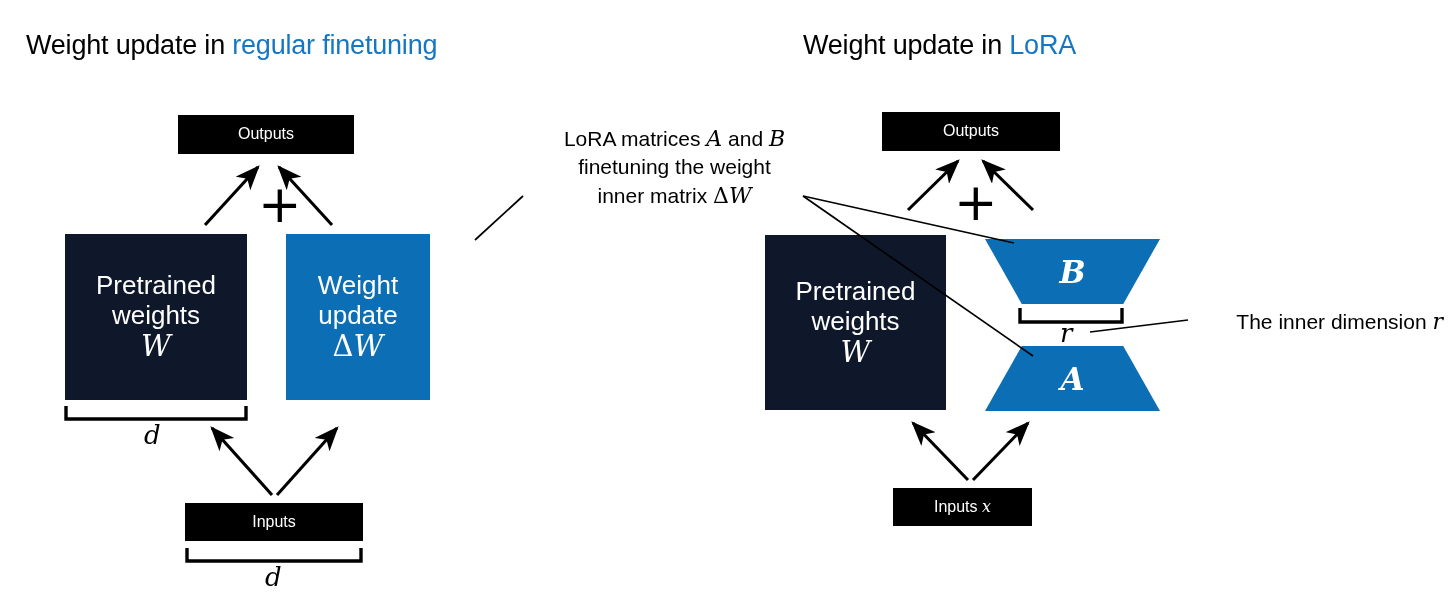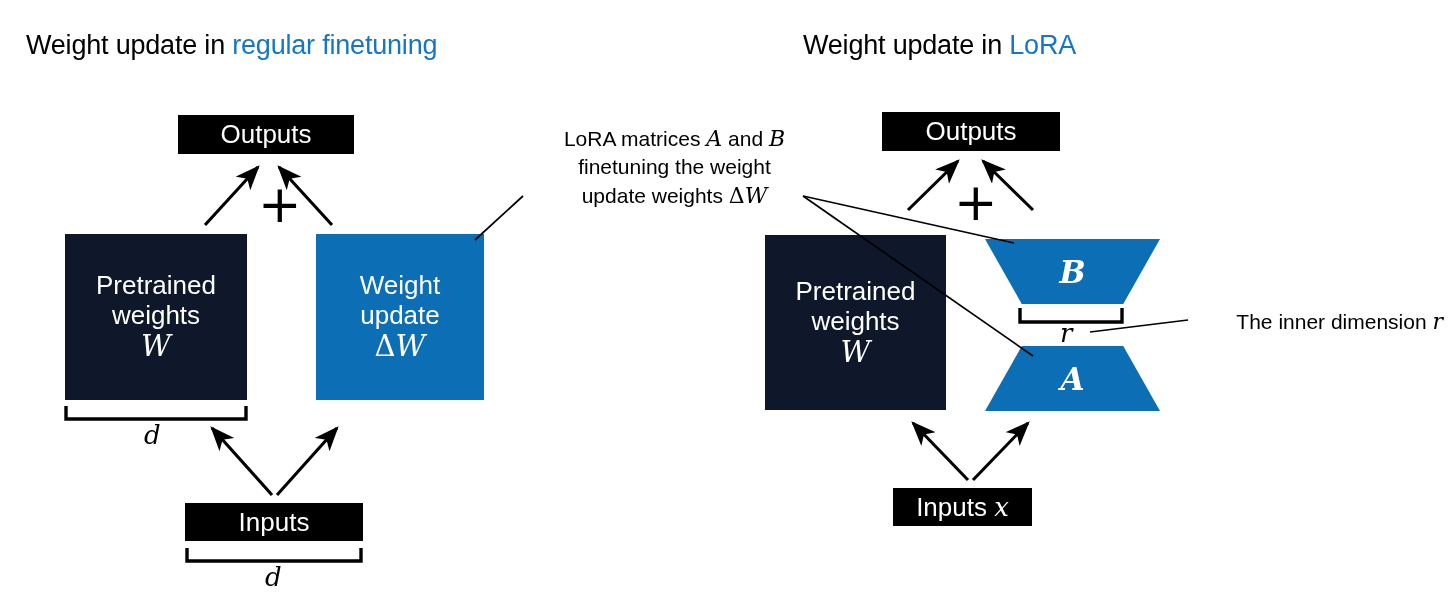--- a/index.html
+++ b/index.html
@@ -59,21 +59,21 @@
   .box-blue  { background: #0c6eb4; }
 
   .lbl { display: block; }
   .math {
     font-family: "DejaVu Serif", serif;
     font-style: italic;
   }
   .math-up { font-style: normal; }
 
   
-  .io-text { font-size: 26px; }
+  .io-text { font-size: 16px; }
 
   
   .matrix-text { font-size: 26px; }
   .matrix-text .math { font-size: 29px; }
 
   
   .trap {
     position: absolute;
     background: #0c6eb4;
     display: flex;
@@ -155,21 +155,21 @@
   <div class="box box-black" id="box-outputs-left" style="left:178px; top:115px; width:176px; height:39px;">
     <span class="lbl io-text">Outputs</span>
   </div>
 
   <div class="box box-gray" id="box-pretrained-left" style="left:65px; top:234px; width:182px; height:166px;">
     <span class="lbl matrix-text">Pretrained</span>
     <span class="lbl matrix-text">weights</span>
     <span class="lbl matrix-text"><span class="math">W</span></span>
   </div>
 
-  <div class="box box-blue" id="box-weight-update-left" style="left:316px; top:234px; width:168px; height:166px;">
+  <div class="box box-blue" id="box-weight-update-left" style="left:286px; top:234px; width:144px; height:166px;">
     <span class="lbl matrix-text">Weight</span>
     <span class="lbl matrix-text">update</span>
     <span class="lbl matrix-text"><span class="math math-up">Δ</span><span class="math">W</span></span>
   </div>
 
   <div class="plus" id="plus-left">+</div>
 
   <div class="box box-black" id="box-inputs-left" style="left:185px; top:503px; width:178px; height:38px;">
     <span class="lbl io-text">Inputs</span>
   </div>
@@ -199,21 +199,21 @@
 
   <div class="box box-black" id="box-inputs-right" style="left:893px; top:488px; width:139px; height:38px;">
     <span class="lbl io-text"><span>Inputs </span><span class="math">x</span></span>
   </div>
 
   <div class="dim" id="dim-r">r</div>
 
   <div class="caption" id="caption-lora">
     <span>LoRA matrices </span><span class="math">A</span><span> and </span><span class="math">B</span><br>
     <span>finetuning the weight</span><br>
-    <span>update weights </span><span class="math math-up">Δ</span><span class="math">W</span>
+    <span>inner matrix </span><span class="math math-up">Δ</span><span class="math">W</span>
   </div>
 
   <div class="caption" id="caption-r">
     <span>The inner dimension </span><span class="math">r</span><br>
   </div>
 
   <svg class="svg-layer" viewBox="0 0 1456 612">
     <defs>
       <marker id="ah" markerWidth="9" markerHeight="9" refX="7.2" refY="3.2" orient="auto" markerUnits="strokeWidth">
         <path d="M0,0 L8,3.2 L0,6.4 L2.1,3.2 z" fill="#000"></path>

